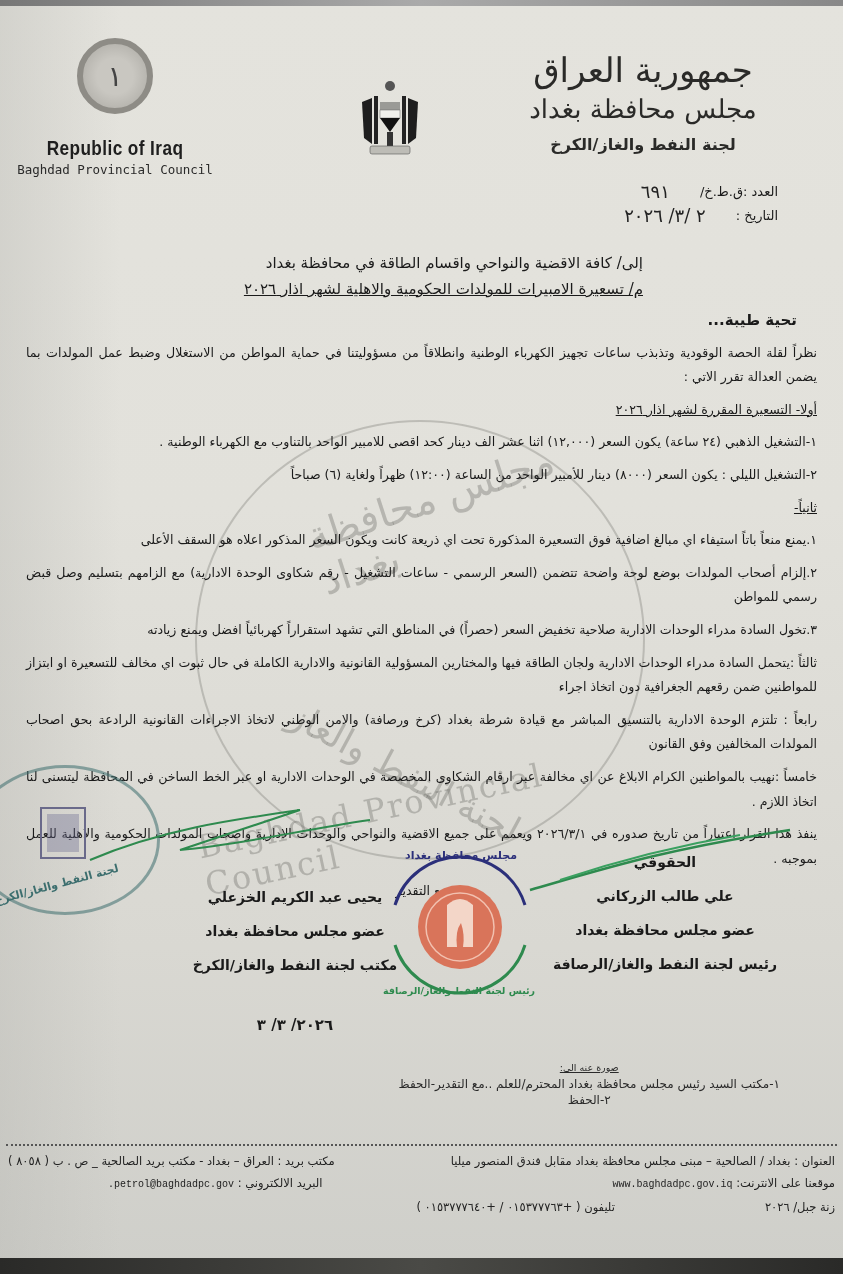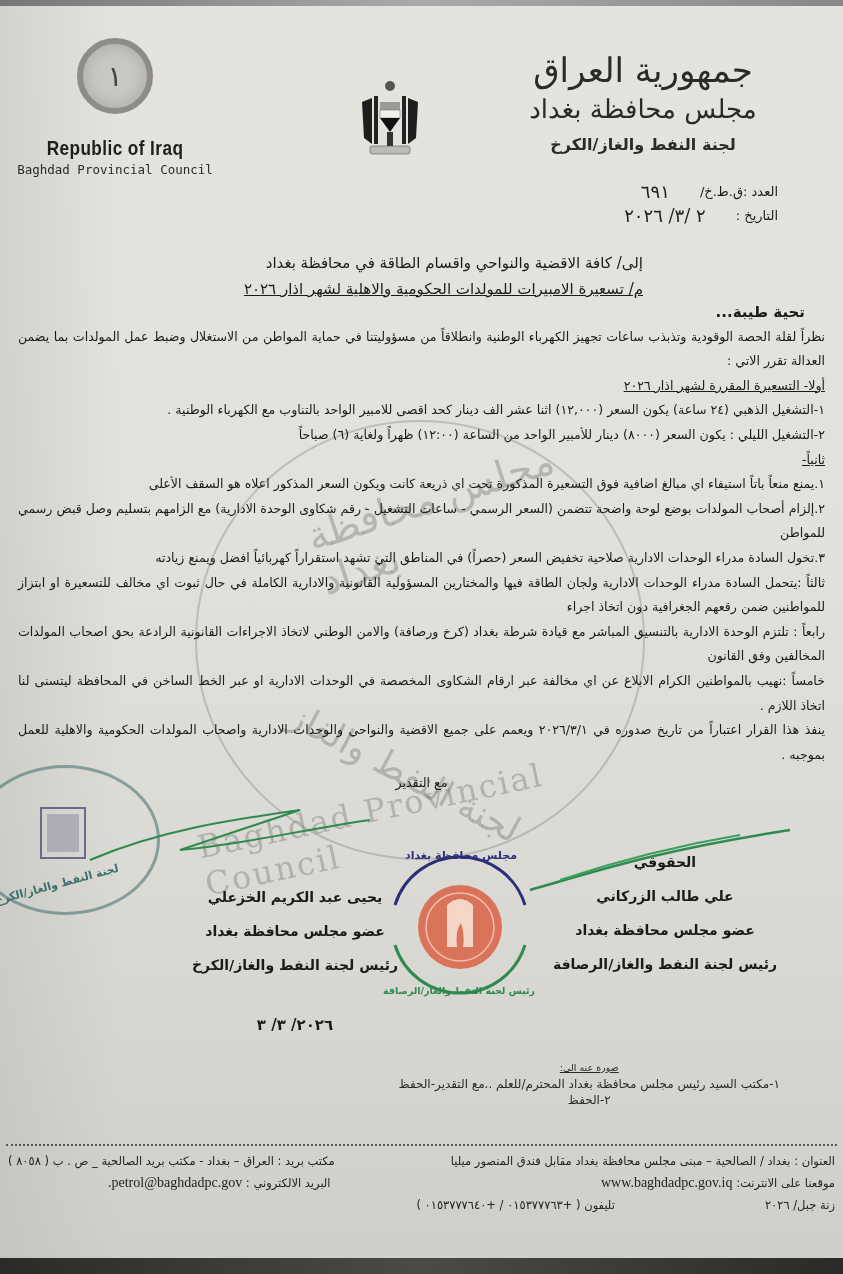--- a/index.html
+++ b/index.html
@@ -42,21 +42,21 @@
   .council-en { font-family: "DejaVu Sans Mono", monospace; font-size: 12.5px; color: #2a2a2a; margin-top: 2px; }
 
   .eagle { position: absolute; left: 358px; top: 78px; width: 64px; height: 86px; }
 
   
   .to-block { position: absolute; right: 200px; top: 250px; direction: rtl; font-size: 15px; font-weight: normal; line-height: 26px; text-align: right; }
   .to-block .subj { text-decoration: underline; }
 
   
   .body-text { position: absolute; left: 18px; right: 18px; top: 300px; direction: rtl; text-align: justify; font-size: 12.6px; line-height: 24.6px; color: #1a1a1a; }
-  .body-text p { margin: 0; }
+  .body-text p { margin: 8px; }
   .greeting { font-size: 15px; font-weight: bold; }
   .ul { text-decoration: underline; }
   .center { text-align: center; }
 
   
   .sig { position: absolute; direction: rtl; text-align: center; font-weight: bold; font-size: 14px; line-height: 34px; }
   .sig .date { font-size: 15px; letter-spacing: 1px; margin-top: 26px; }
   .sig-right { left: 545px; top: 845px; width: 240px; }
   .sig-left { left: 175px; top: 880px; width: 240px; }
 
@@ -73,21 +73,21 @@
     position: absolute; left: -30px; top: 765px; width: 190px; height: 150px; border-radius: 50%;
     border: 3px solid rgba(60,110,110,0.55);
   }
 
   .cc { position: absolute; right: 63px; top: 1060px; direction: rtl; font-size: 12px; line-height: 16px; color: #2a2a2a; text-align: center; }
   .cc .lbl { font-size: 9.5px; text-decoration: underline; }
 
   .footer-rule { position: absolute; left: 6px; right: 6px; top: 1144px; border-top: 2px dotted #555; }
   .footer { position: absolute; left: 8px; right: 8px; top: 1150px; direction: rtl; font-size: 11.5px; line-height: 22px; color: #222; }
   .footer .r { display: flex; justify-content: space-between; }
-  .footer .web { font-family: Liberation Serif, serif; font-size: 14px; direction: ltr; }
+  .footer .web { font-family: Liberation Mono, monospace; font-size: 10px; direction: ltr; }
   .bottom-dark { position: absolute; left: 0; top: 1258px; width: 843px; height: 16px; background: linear-gradient(90deg, #2a2a28, #4a4a46, #2a2a28); }
 </style>
 </head>
 <body>
 
 <div class="paper">
   <div class="topline"></div>
 
   <div class="hdr-right">
     <div class="rep">جمهورية العراق</div>
@@ -185,21 +185,21 @@
   <div class="sig sig-right">
     <div>الحقوقي</div>
     <div>علي طالب الزركاني</div>
     <div>عضو مجلس محافظة بغداد</div>
     <div>رئيس لجنة النفط والغاز/الرصافة</div>
   </div>
 
   <div class="sig sig-left">
     <div>يحيى عبد الكريم الخزعلي</div>
     <div>عضو مجلس محافظة بغداد</div>
-    <div>رئيس لجنة النفط والغاز/الكرخ</div>
+    <div>مكتب لجنة النفط والغاز/الكرخ</div>
     <div class="date">٢٠٢٦/ ٣/ ٣</div>
   </div>
 
   <div class="cc">
     <div class="lbl">صورة عنه الى:</div>
     <div>١-مكتب السيد رئيس مجلس محافظة بغداد المحترم/للعلم ..مع التقدير-الحفظ</div>
     <div>٢-الحفظ</div>
   </div>
 
   <div class="footer-rule"></div>

